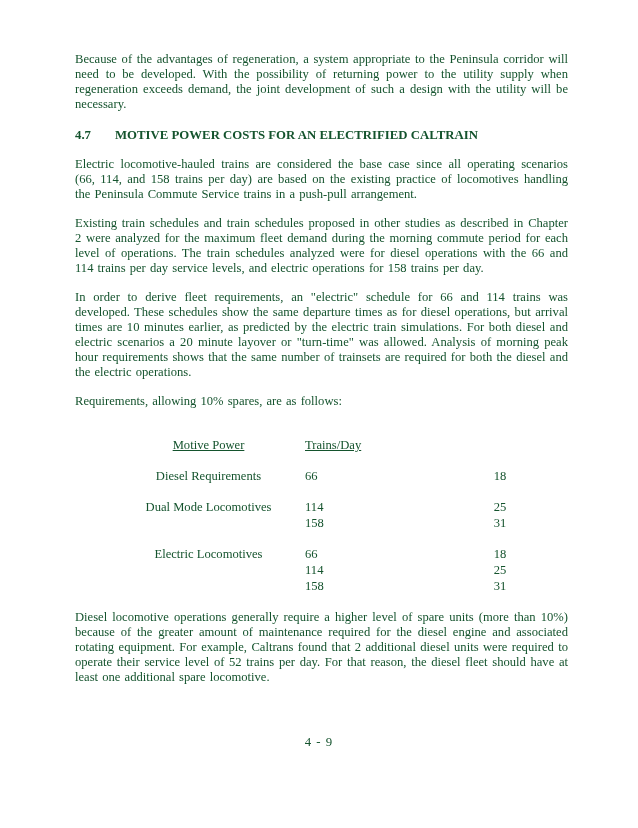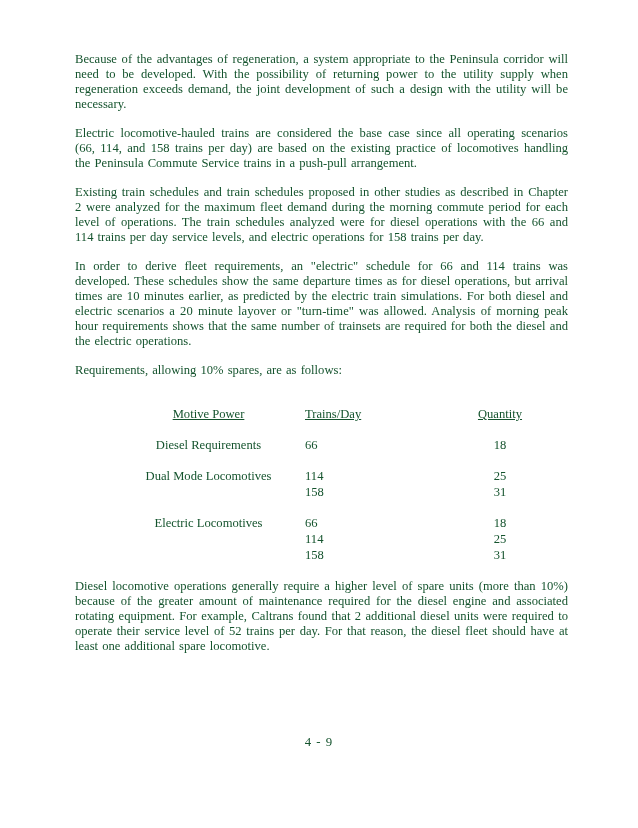--- a/index.html
+++ b/index.html
@@ -76,40 +76,41 @@
     letter-spacing: 1px;
   }
 </style>
 </head>
 <body>
 
 <div class="page">
 
   <p class="body-text">Because of the advantages of regeneration, a system appropriate to the Peninsula corridor will need to be developed.  With the possibility of returning power to the utility supply when regeneration exceeds demand, the joint development of such a design with the utility will be necessary.</p>
 
+  <div class="section-heading">
+    <span class="section-number">4.7</span>
+    <span>MOTIVE POWER COSTS FOR AN ELECTRIFIED CALTRAIN</span>
+  </div>
 
   <p class="body-text">Electric locomotive-hauled trains are considered the base case since all operating scenarios (66, 114, and 158 trains per day) are based on the existing practice of locomotives handling the Peninsula Commute Service trains in a push-pull arrangement.</p>
 
   <p class="body-text">Existing train schedules and train schedules proposed in other studies as described in Chapter 2 were analyzed for the maximum fleet demand during the morning commute period for each level of operations.  The train schedules analyzed were for diesel operations with the 66 and 114 trains per day service levels, and electric operations for 158 trains per day.</p>
 
   <p class="body-text">In order to derive fleet requirements, an "electric" schedule for 66 and 114 trains was developed.  These schedules show the same departure times as for diesel operations, but arrival times are 10 minutes earlier, as predicted by the electric train simulations.  For both diesel and electric scenarios a 20 minute layover or "turn-time" was allowed.  Analysis of morning peak hour requirements shows that the same number of trainsets are required for both the diesel and the electric operations.</p>
 
   <p class="body-text requirements-line">Requirements, allowing 10% spares, are as follows:</p>
 
   <div class="fleet-table">
 
     <div class="t-row t-header">
       <div class="t-col1">
         <span class="hdr">Motive Power</span>
       </div>
       <div class="t-col2">
         <span class="hdr">Trains/Day</span>
-      </div>
-      <div class="t-col3">
-        <span class="hdr">Quantity</span>
       </div>
     </div>
 
     <div class="t-row">
       <div class="t-col1">Diesel Requirements</div>
       <div class="t-col2">
         <div>66</div>
       </div>
       <div class="t-col3">
         <div>18</div>

